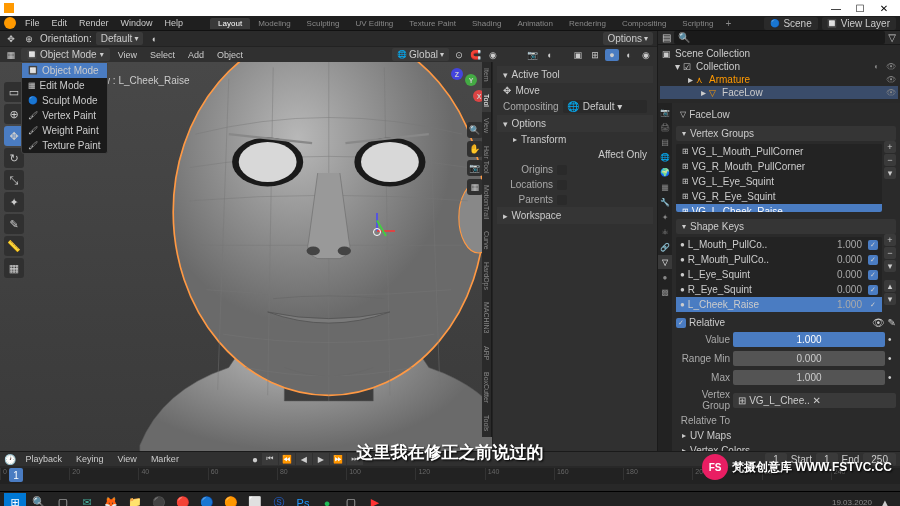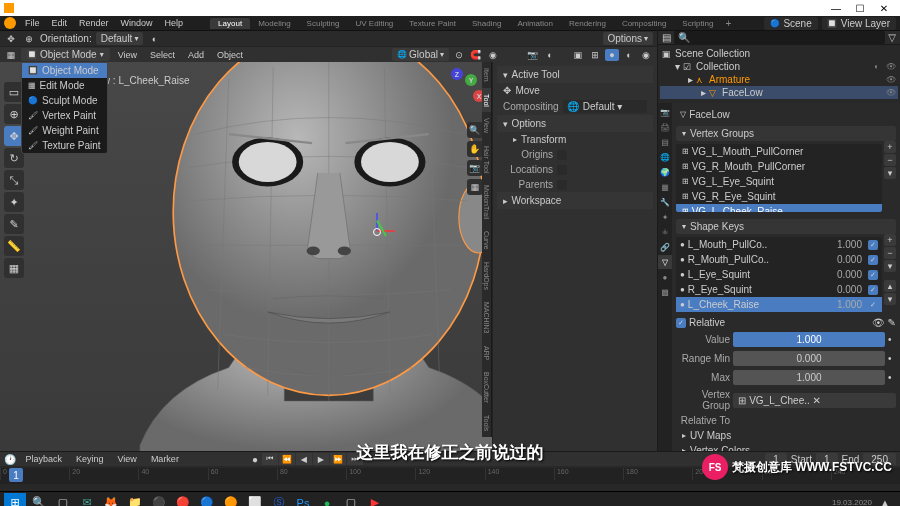--- a/index.html
+++ b/index.html
@@ -301,20 +301,23 @@
           <div class="np-row">
               <span>✥</span> 
               <span>Move</span>
             </div>
           <div class="np-row">
               <span class="np-label">Compositing</span>
               <div class="np-drop">🌐 <span>Default</span> ▾</div>
             </div>
           <div class="np-header">▾ <span>Options</span></div>
           <div class="np-row" style="padding-left:16px">▸ <span>Transform</span></div>
+          <div class="np-row" style="justify-content:flex-end">
+              <span>Affect Only</span>
+            </div>
           <div class="np-row">
               <span class="np-label">Origins</span>
               <div class="np-check"></div>
             </div>
           <div class="np-row">
               <span class="np-label">Locations</span>
               <div class="np-check"></div>
             </div>
           <div class="np-row">
               <span class="np-label">Parents</span>

